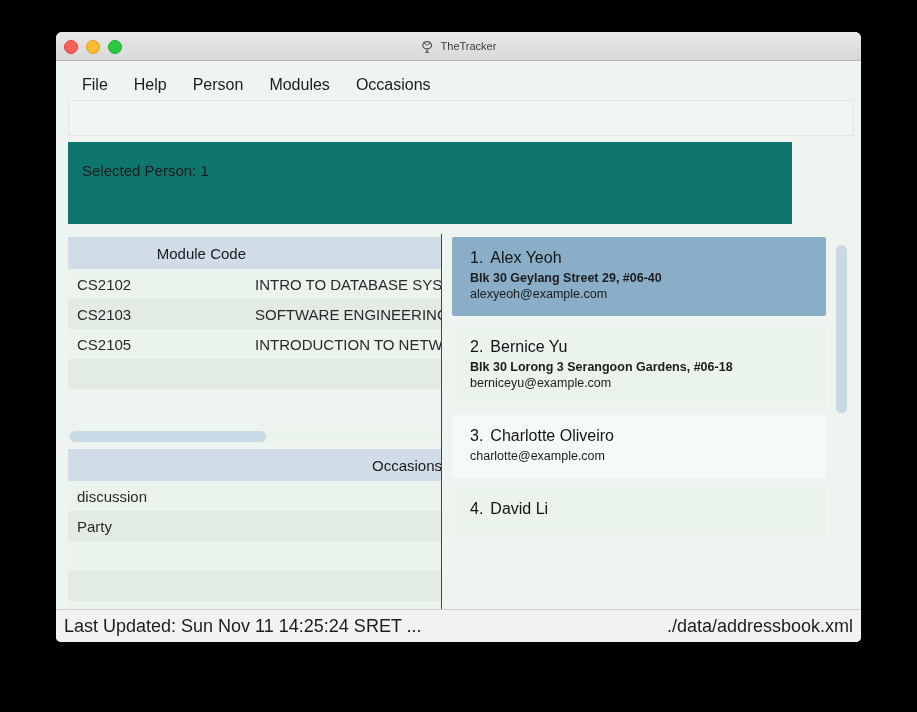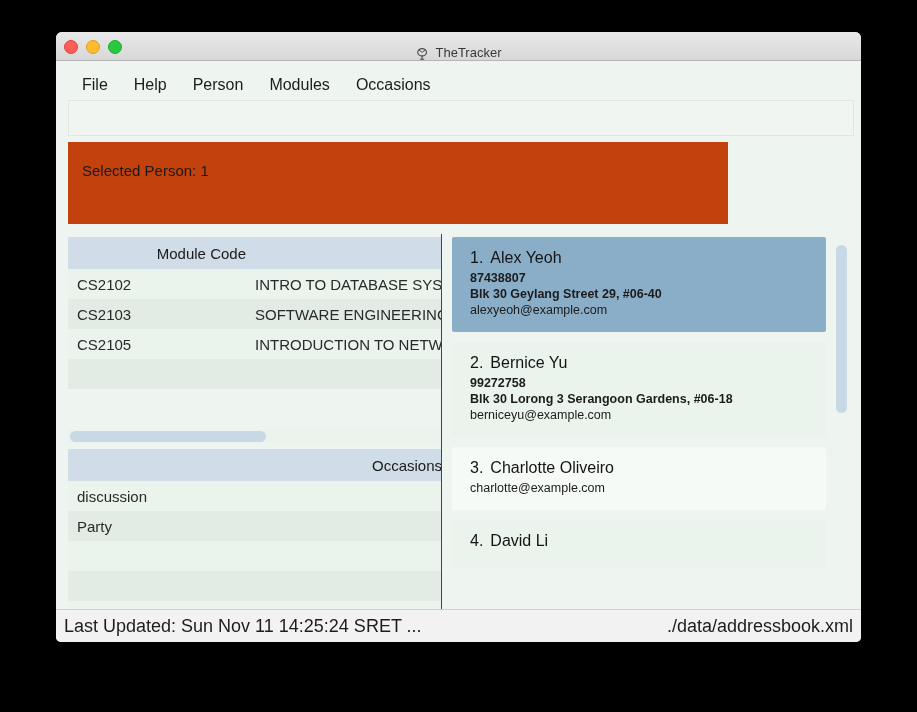--- a/index.html
+++ b/index.html
@@ -45,24 +45,24 @@
   }
   .tl.close  { background: #fb5f57; border: 1px solid #e0443e; }
   .tl.min    { background: #fdbc2e; border: 1px solid #dea123; }
   .tl.max    { background: #29c83f; border: 1px solid #1dad2b; }
 
   #title-center {
     position: absolute;
     left: 0; right: 0; top: 0;
     height: 28px;
     display: flex;
-    align-items: flex-end;
+    align-items: center;
     justify-content: center;
     gap: 6px;
-    font-size: 13px;
+    font-size: 11px;
     color: #3a3a3a;
     pointer-events: none;
   }
   #title-icon {
     display: inline-block;
     width: 14px; height: 14px;
     position: relative;
     top: 1px;
   }
 
@@ -93,23 +93,23 @@
     background: #f0f5f1;
     border: 1px solid #dfe7e0;
     box-sizing: border-box;
   }
 
   
   #selected-person-panel {
     position: absolute;
     left: 12px;
     top: 110px;
-    width: 660px;
+    width: 724px;
     height: 82px;
-    background: #c2410c;
+    background: #0f766e;
     box-sizing: border-box;
   }
   #selected-person-text {
     position: absolute;
     left: 14px;
     top: 20px;
     font-size: 15px;
     color: #1a1a1a;
   }
 
@@ -398,30 +398,28 @@
 
     <div id="split-divider"></div>
 
     <div id="right-pane">
       <div id="person-list">
 
         <div class="person-card selected">
           <div class="person-name">
             <span class="idx">1.</span><span>Alex Yeoh</span>
           </div>
-          <div class="person-line">87438807</div>
           <div class="person-line">Blk 30 Geylang Street 29, #06-40</div>
           <div class="person-line email">alexyeoh@example.com</div>
         </div>
 
         <div class="person-card alt">
           <div class="person-name">
             <span class="idx">2.</span><span>Bernice Yu</span>
           </div>
-          <div class="person-line">99272758</div>
           <div class="person-line">Blk 30 Lorong 3 Serangoon Gardens, #06-18</div>
           <div class="person-line email">berniceyu@example.com</div>
         </div>
 
         <div class="person-card">
           <div class="person-name">
             <span class="idx">3.</span><span>Charlotte Oliveiro</span>
           </div>
           <div class="person-line email">charlotte@example.com</div>
         </div>

